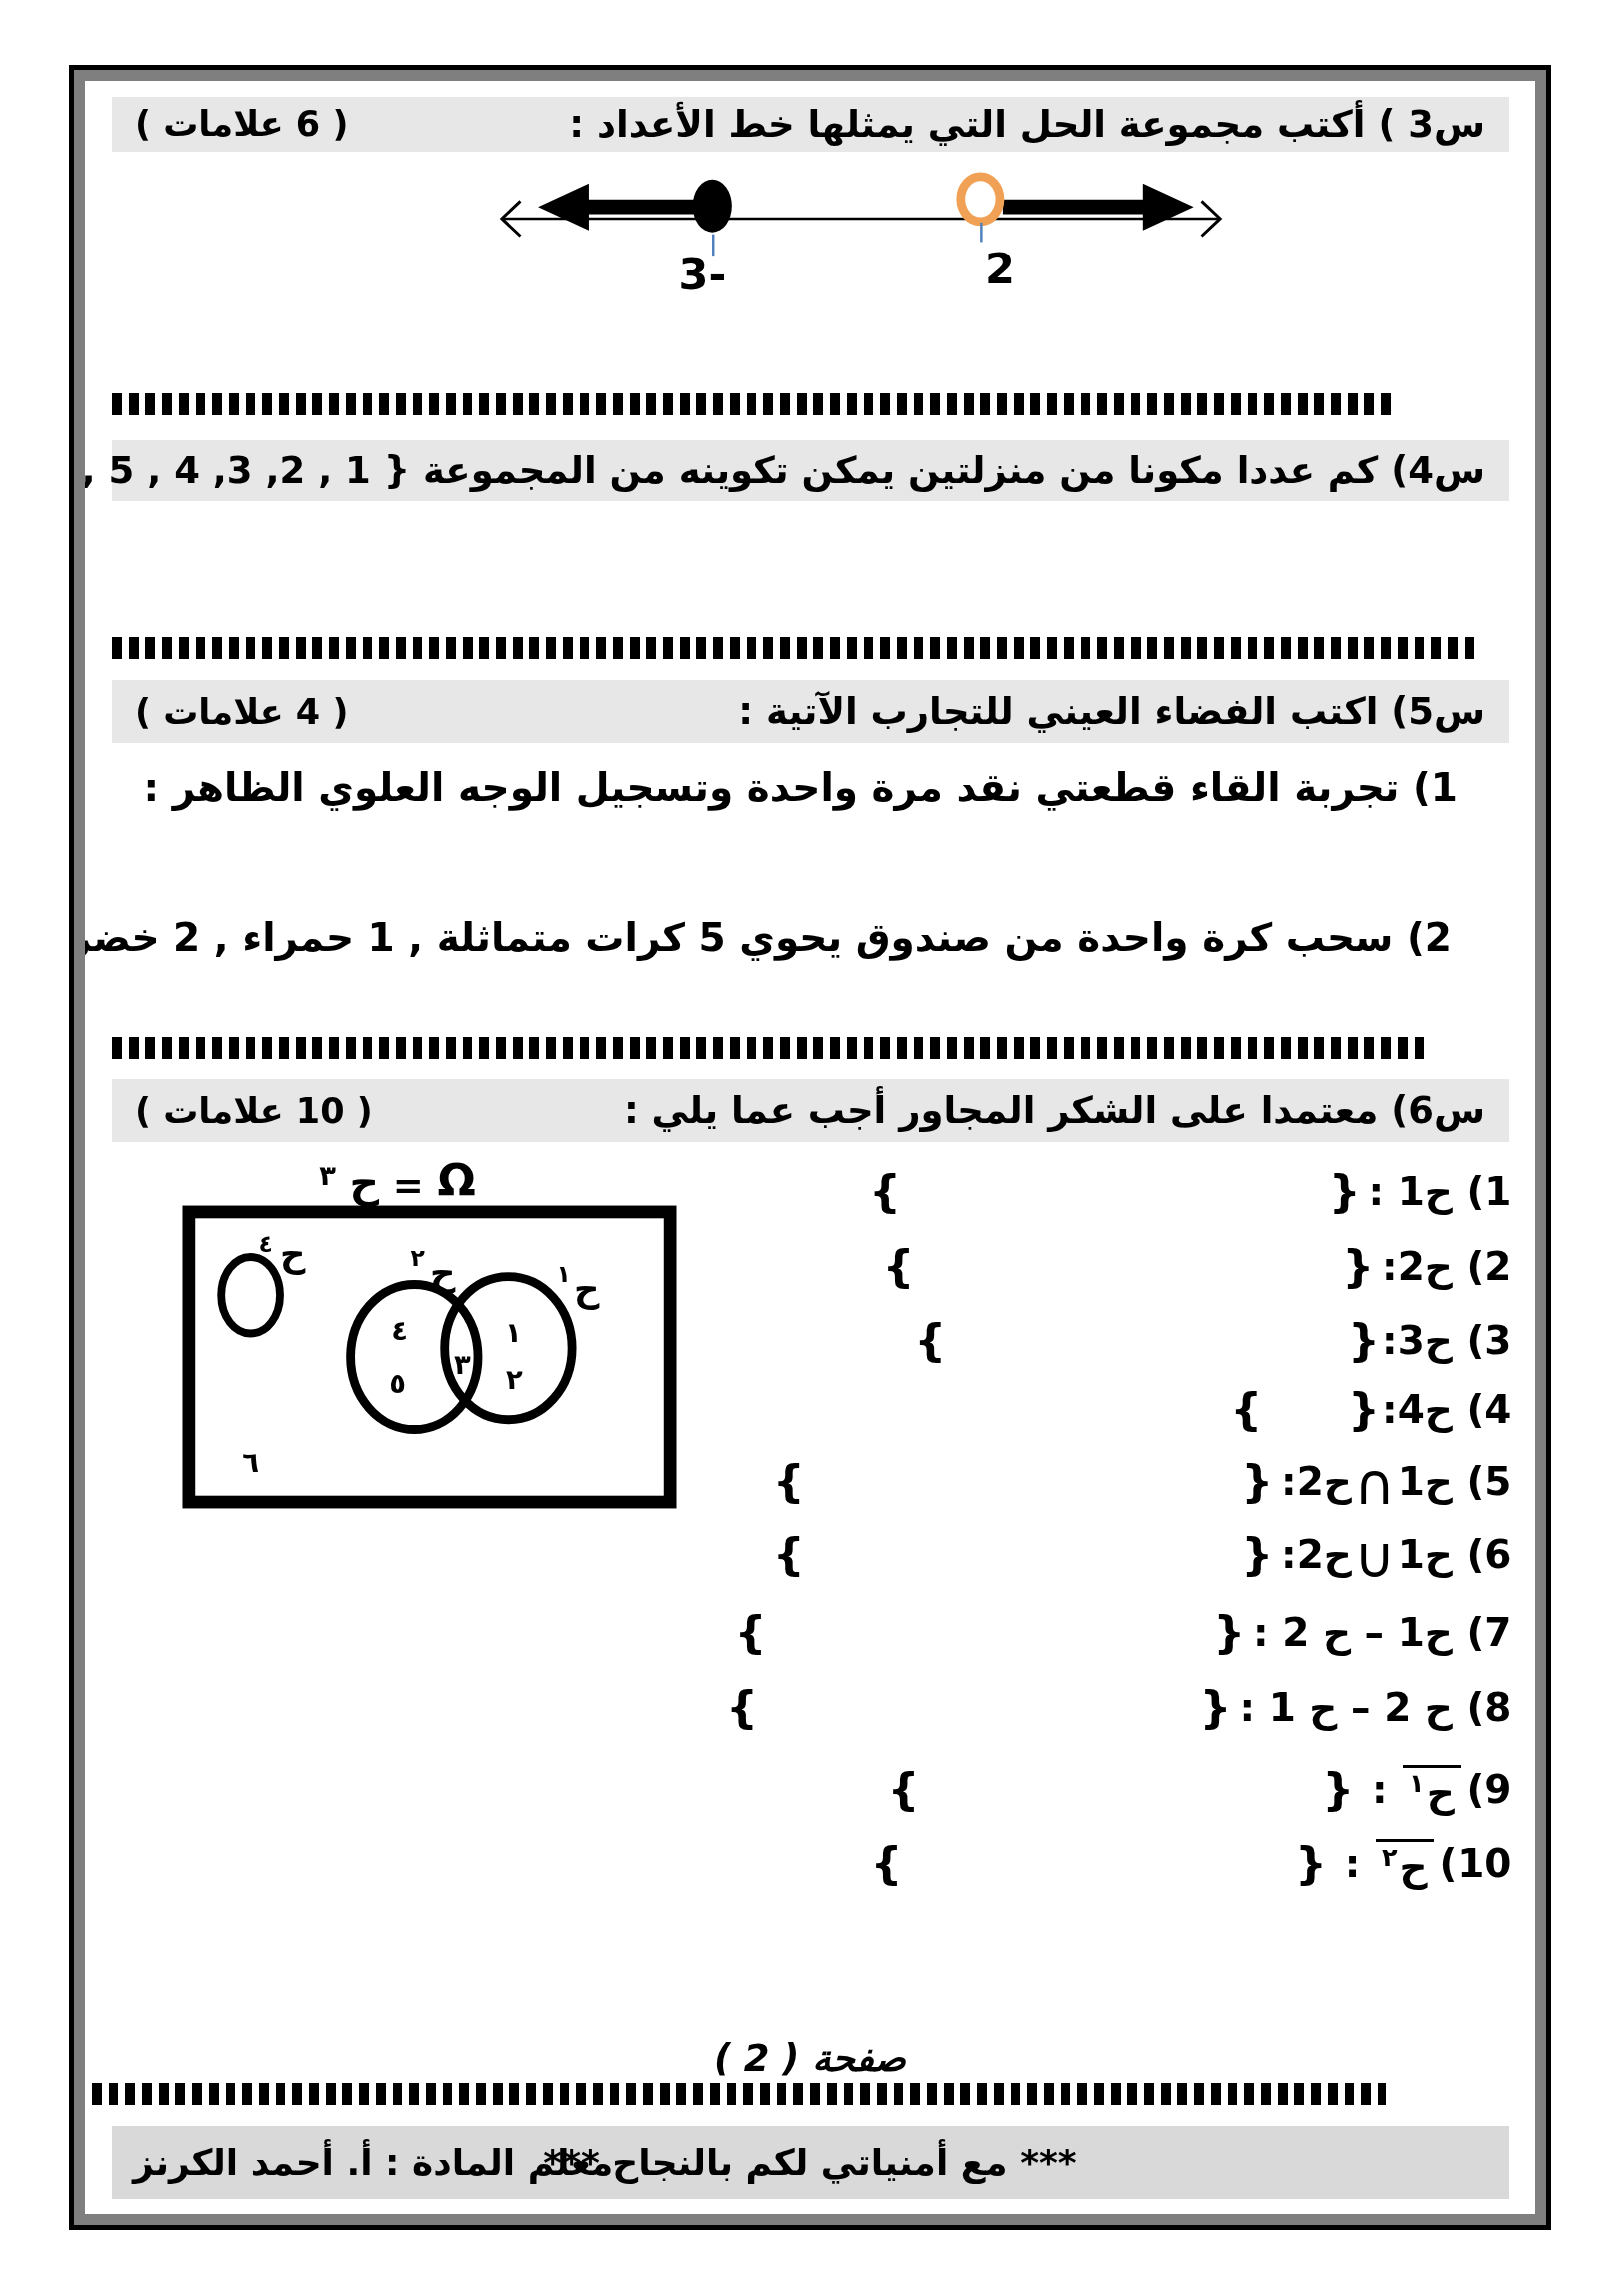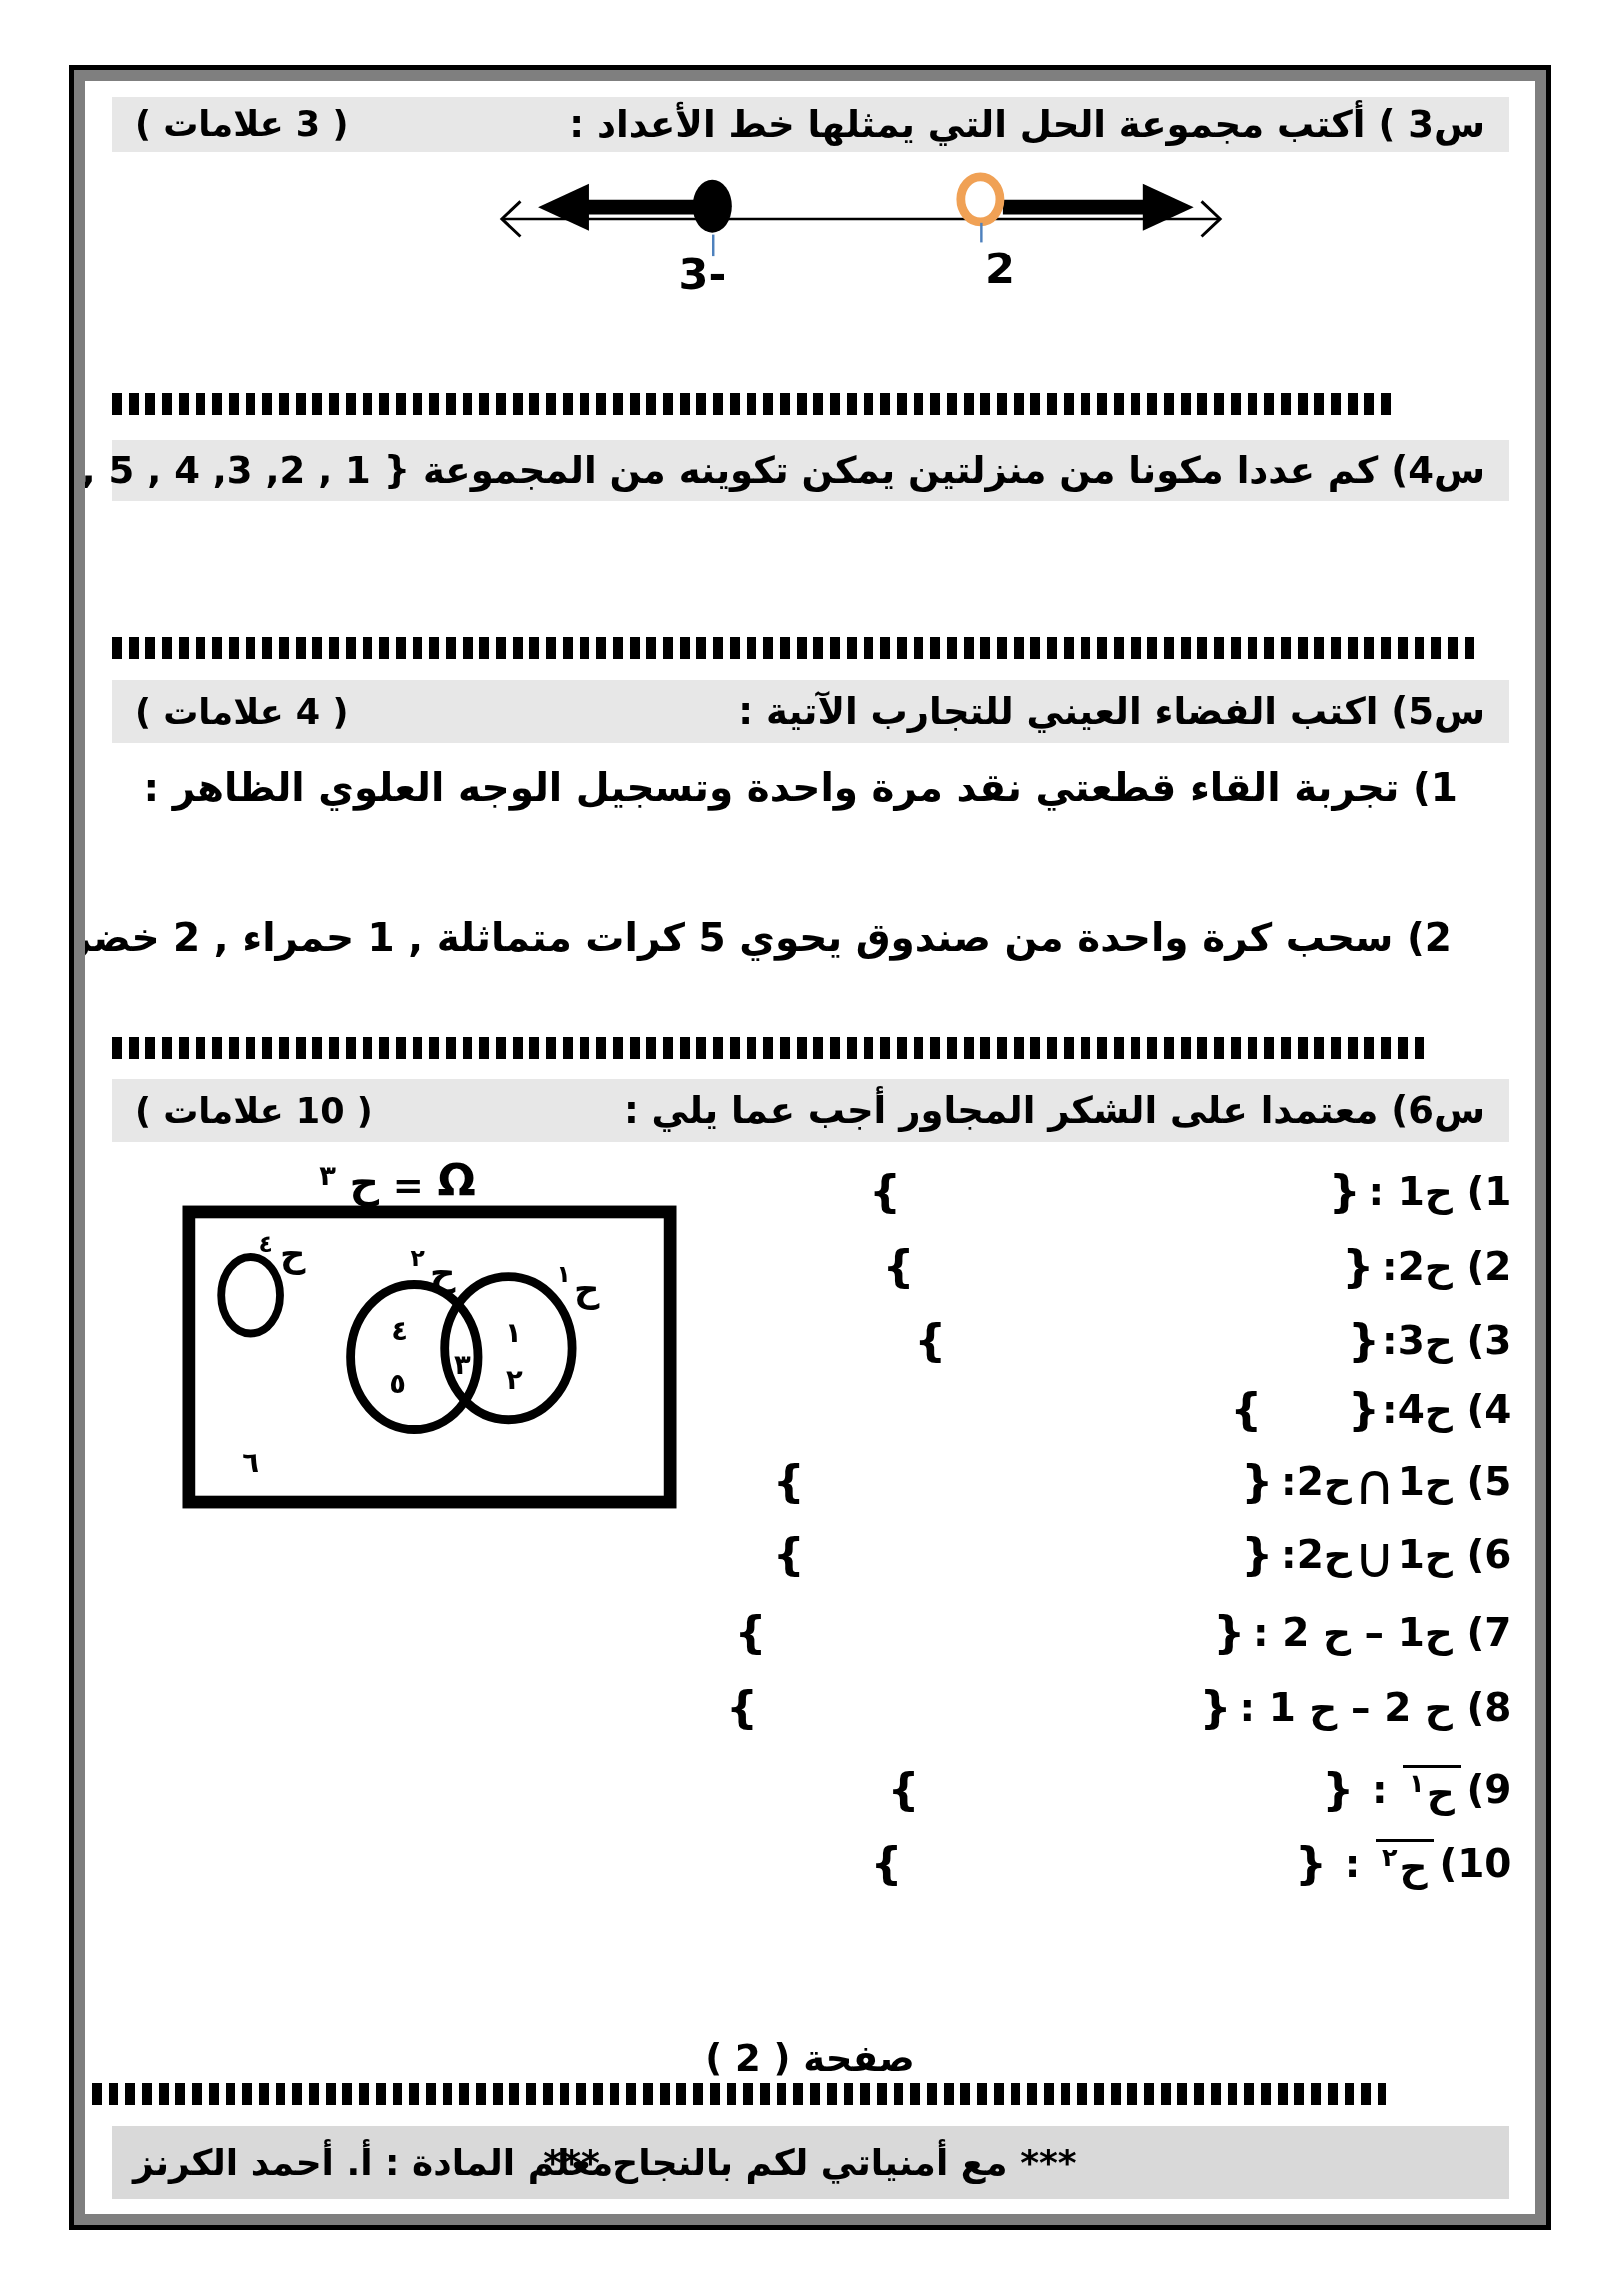--- a/index.html
+++ b/index.html
@@ -42,21 +42,21 @@
 </style>
 </head>
 <body>
 
 <div class="frame">
  <div class="frame-inner">
   <div class="content">
 
     <div class="bar" style="top:15.7px;height:55px;">
       <span class="title rtl">س3 ) أكتب مجموعة الحل التي يمثلها خط الأعداد :</span>
-      <span class="marks rtl">( 3 علامات )</span>
+      <span class="marks rtl">( 6 علامات )</span>
     </div>
 
     <svg style="position:absolute;left:384px;top:89px;" width="784" height="137" viewBox="0 0 800 140">
       <line x1="35" y1="50" x2="765" y2="50" stroke="#000" stroke-width="2.5"></line>
       <polyline points="52,32 33,50 52,68" fill="none" stroke="#000" stroke-width="3"></polyline>
       <polyline points="748,32 767,50 748,68" fill="none" stroke="#000" stroke-width="3"></polyline>
       <line x1="248" y1="38" x2="112" y2="38" stroke="#000" stroke-width="15"></line>
       <polygon points="70,38 122,14 122,62" fill="#000"></polygon>
       <line x1="545" y1="38" x2="700" y2="38" stroke="#000" stroke-width="15"></line>
       <polygon points="740,38 688,14 688,62" fill="#000"></polygon>
@@ -188,21 +188,21 @@
       <span class="ovl">
         <span class="sup">٢</span>
         <span>ح</span>
       </span>
       <span style="margin:0 9.8px;">:</span>
       <span class="brace">}</span>
       <span class="gap" style="width:377px;"></span>
       <span class="brace">{</span>
     </div>
 
-    <div class="pagelabel" style="top:1956px;">صفحة ( 2 )</div>
+    <div class="pagelabel" style="top:1956px;font-style:italic;">صفحة ( 2 )</div>
     <div class="sep" style="top:2002px;left:6.9px;width:1294px;"></div>
     <div class="footerbar" style="top:2045px;">
       <span class="rtl">*** مع أمنياتي لكم بالنجاح ***</span>
       <span class="teacher rtl">معلم المادة : أ. أحمد الكرنز</span>
     </div>
 
   </div>
  </div>
 </div>
 

